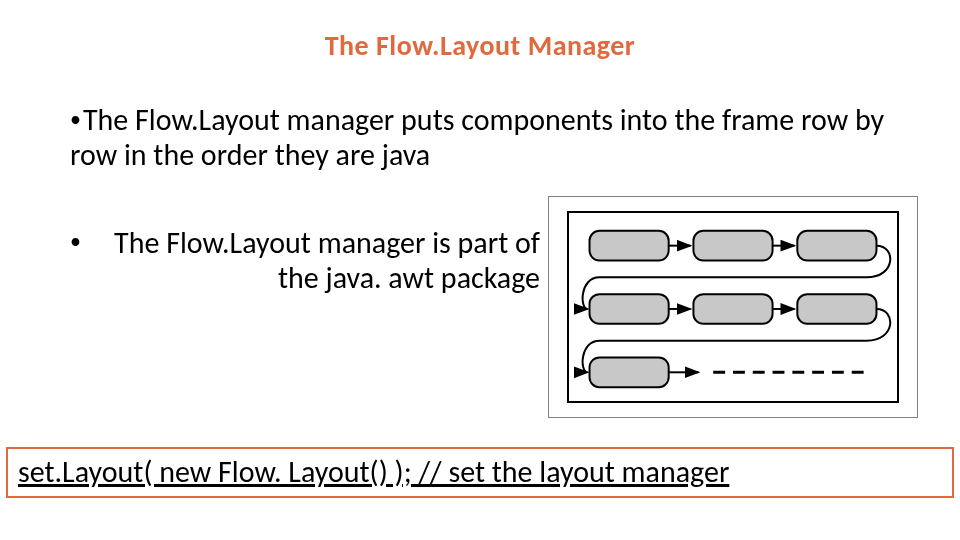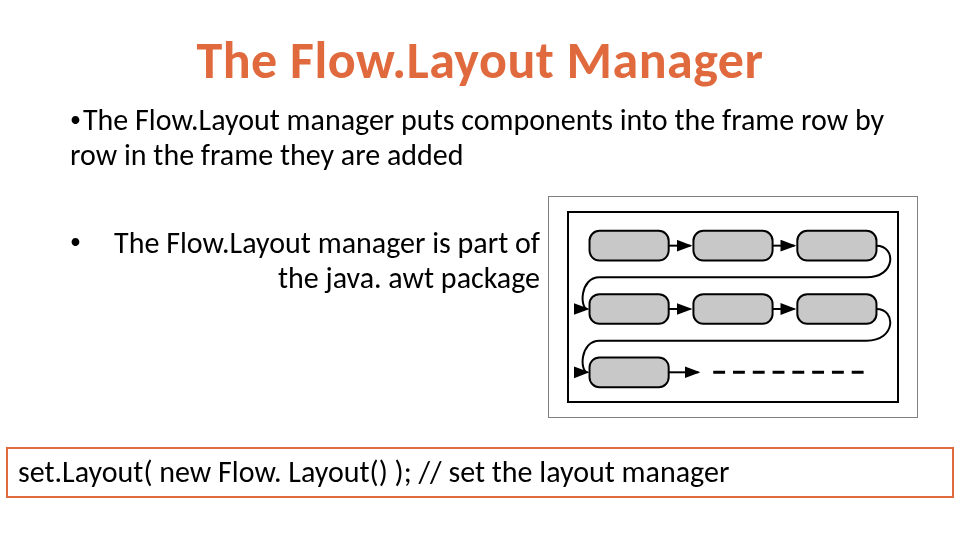--- a/index.html
+++ b/index.html
@@ -17,21 +17,21 @@
     width: 960px;
     height: 540px;
     box-sizing: border-box;
   }
   .title {
     position: absolute;
     left: 0;
     top: 28px;
     width: 960px;
     text-align: center;
-    font-size: 52px;
+    font-size: 28px;
     font-weight: 700;
     color: #e06a3e;
     letter-spacing: 0.5px;
   }
   .bullet1 {
     position: absolute;
     left: 70px;
     top: 102px;
     width: 820px;
     font-size: 30px;
@@ -93,31 +93,32 @@
   .codebox {
     position: absolute;
     left: 6px;
     right: 6px;
     bottom: 42px;
     border: 2px solid #e06a3e;
     padding: 6px 10px 8px 10px;
     font-size: 30px;
     line-height: 1.1;
     box-sizing: border-box;
+    text-decoration: underline;
   }
 </style>
 </head>
 <body>
 
 <div class="slide">
 
   <div class="title">The Flow.Layout Manager</div>
 
   <div class="bullet1">
-    <span class="dot">•</span><span>The Flow.Layout manager puts components into the frame row by row in the frame they are added</span>
+    <span class="dot">•</span><span>The Flow.Layout manager puts components into the frame row by row in the order they are java</span>
   </div>
 
   <div class="bullet2">
     <div class="bullet2-wrap">
       <span class="dot">•</span>
       <span class="txt">The Flow.Layout manager is part of the java. awt package</span>
     </div>
   </div>
 
   <div class="diagram">

